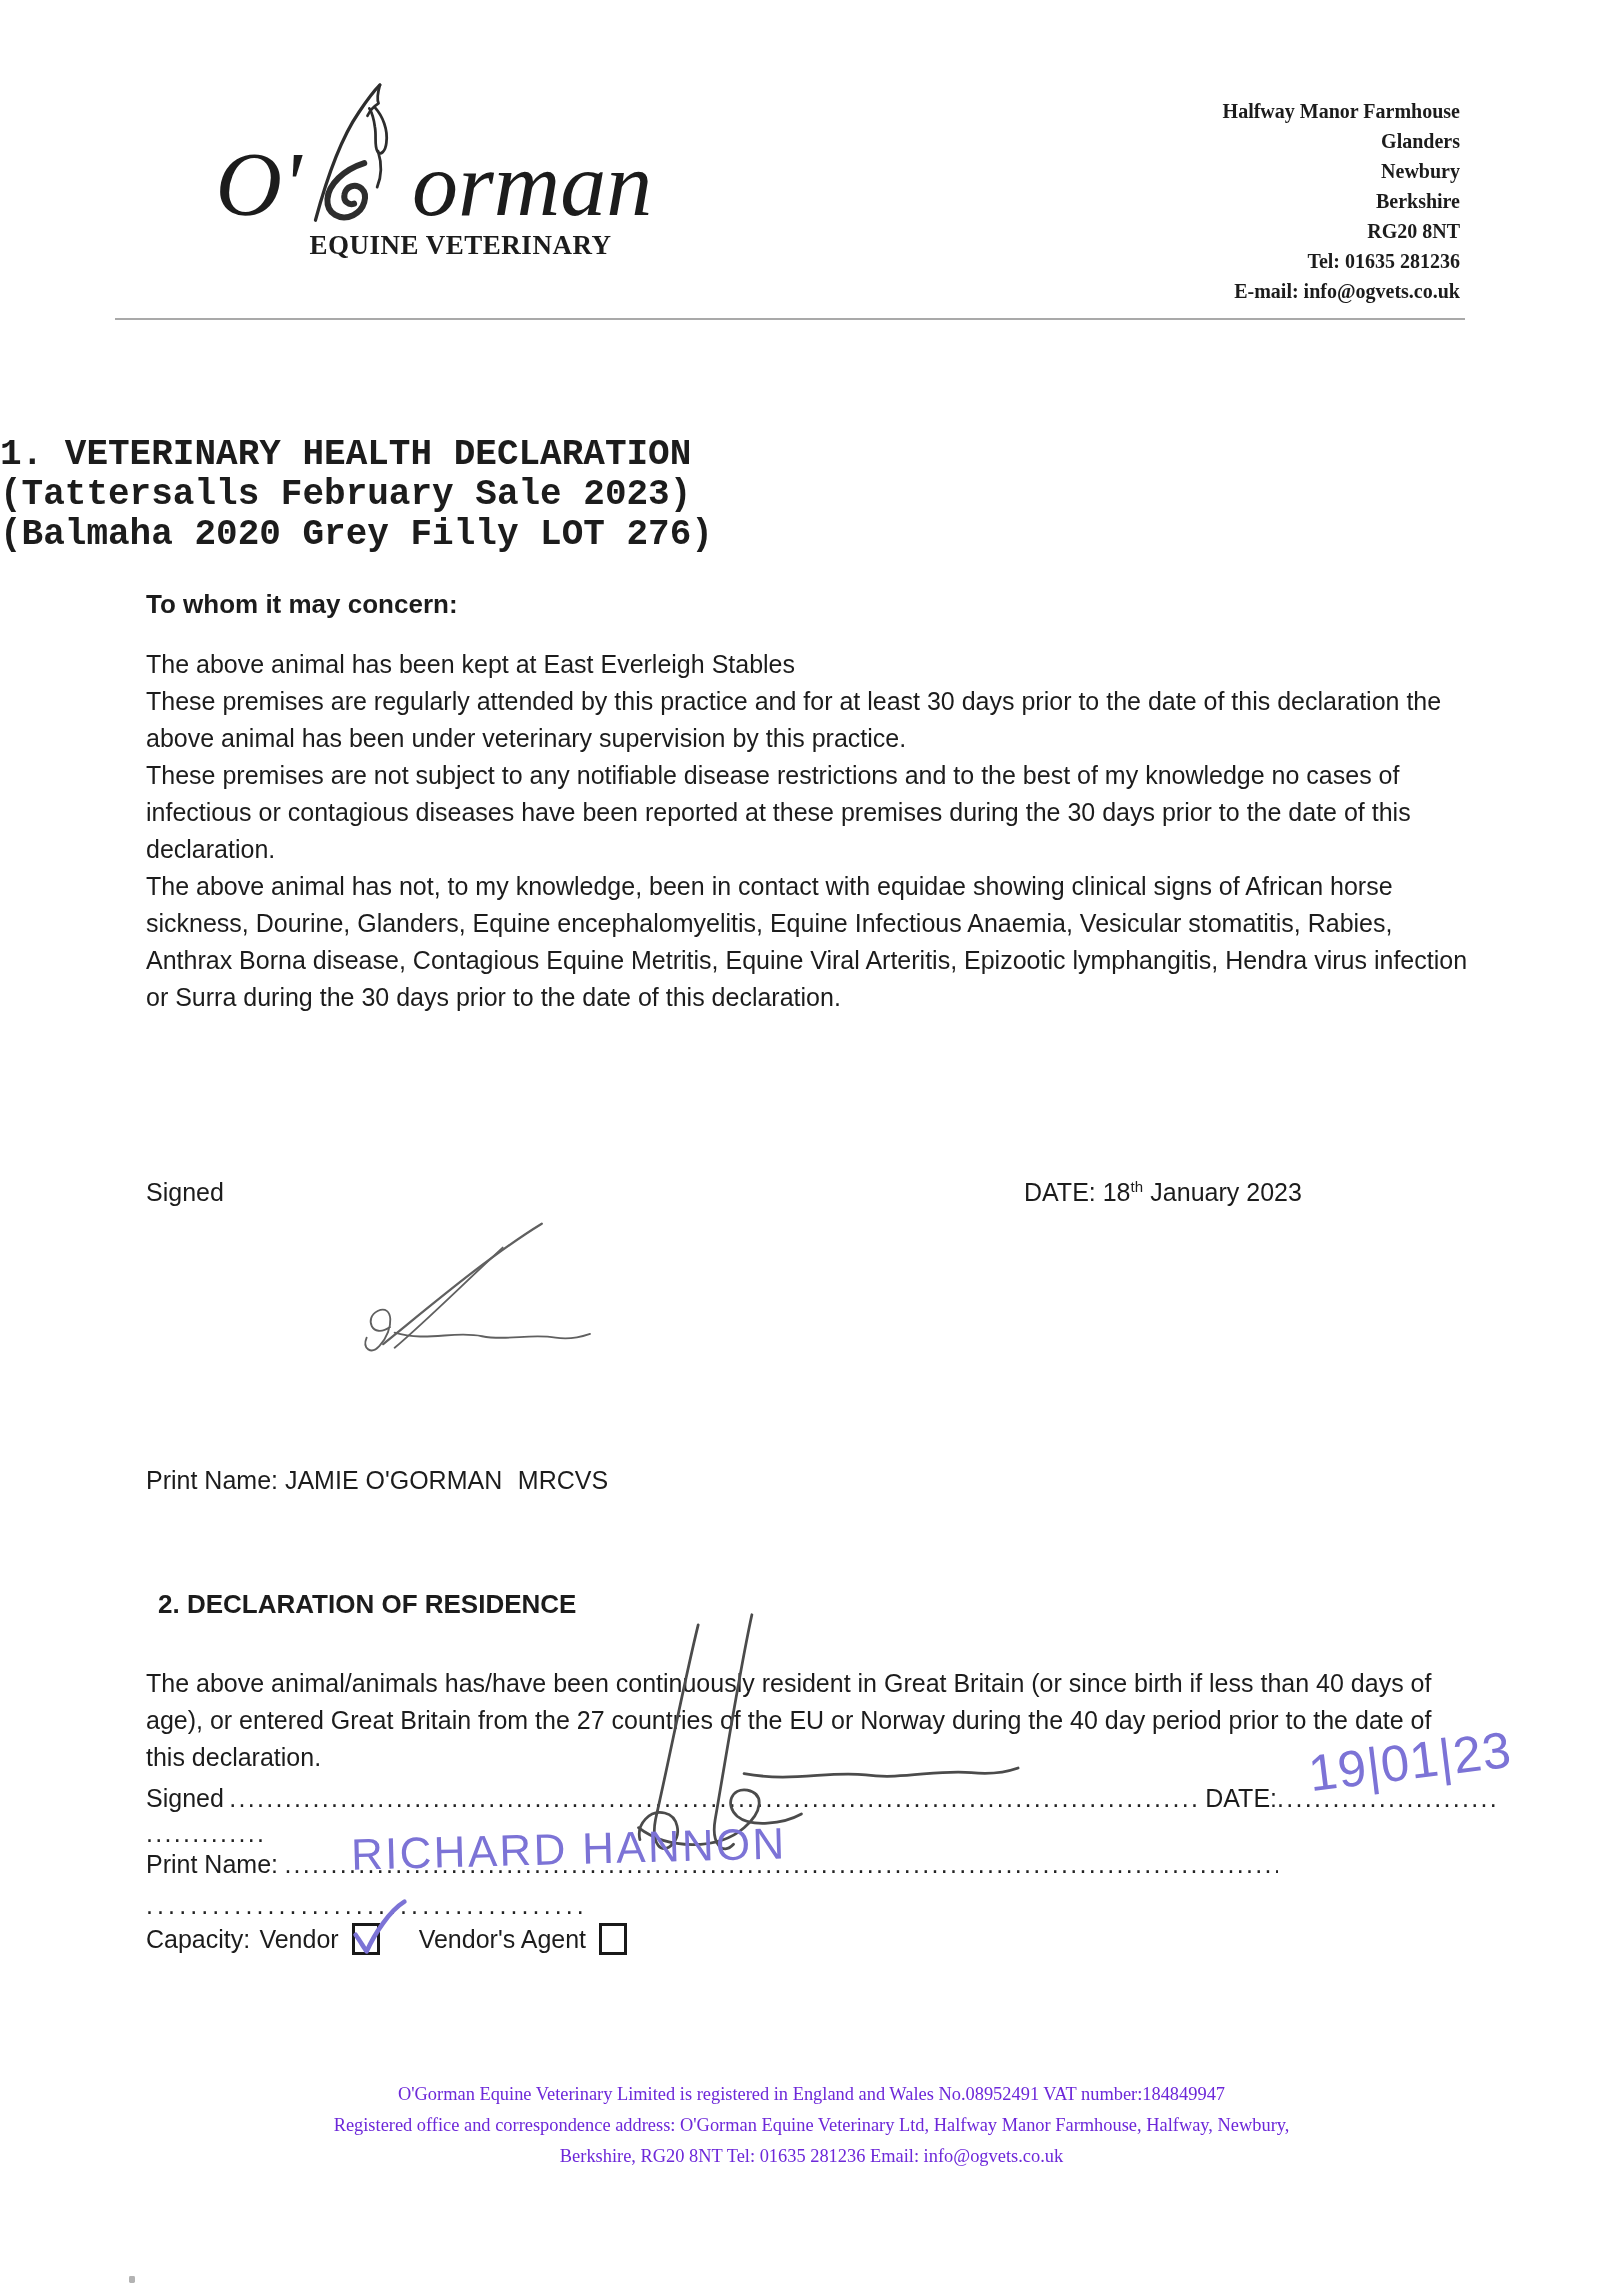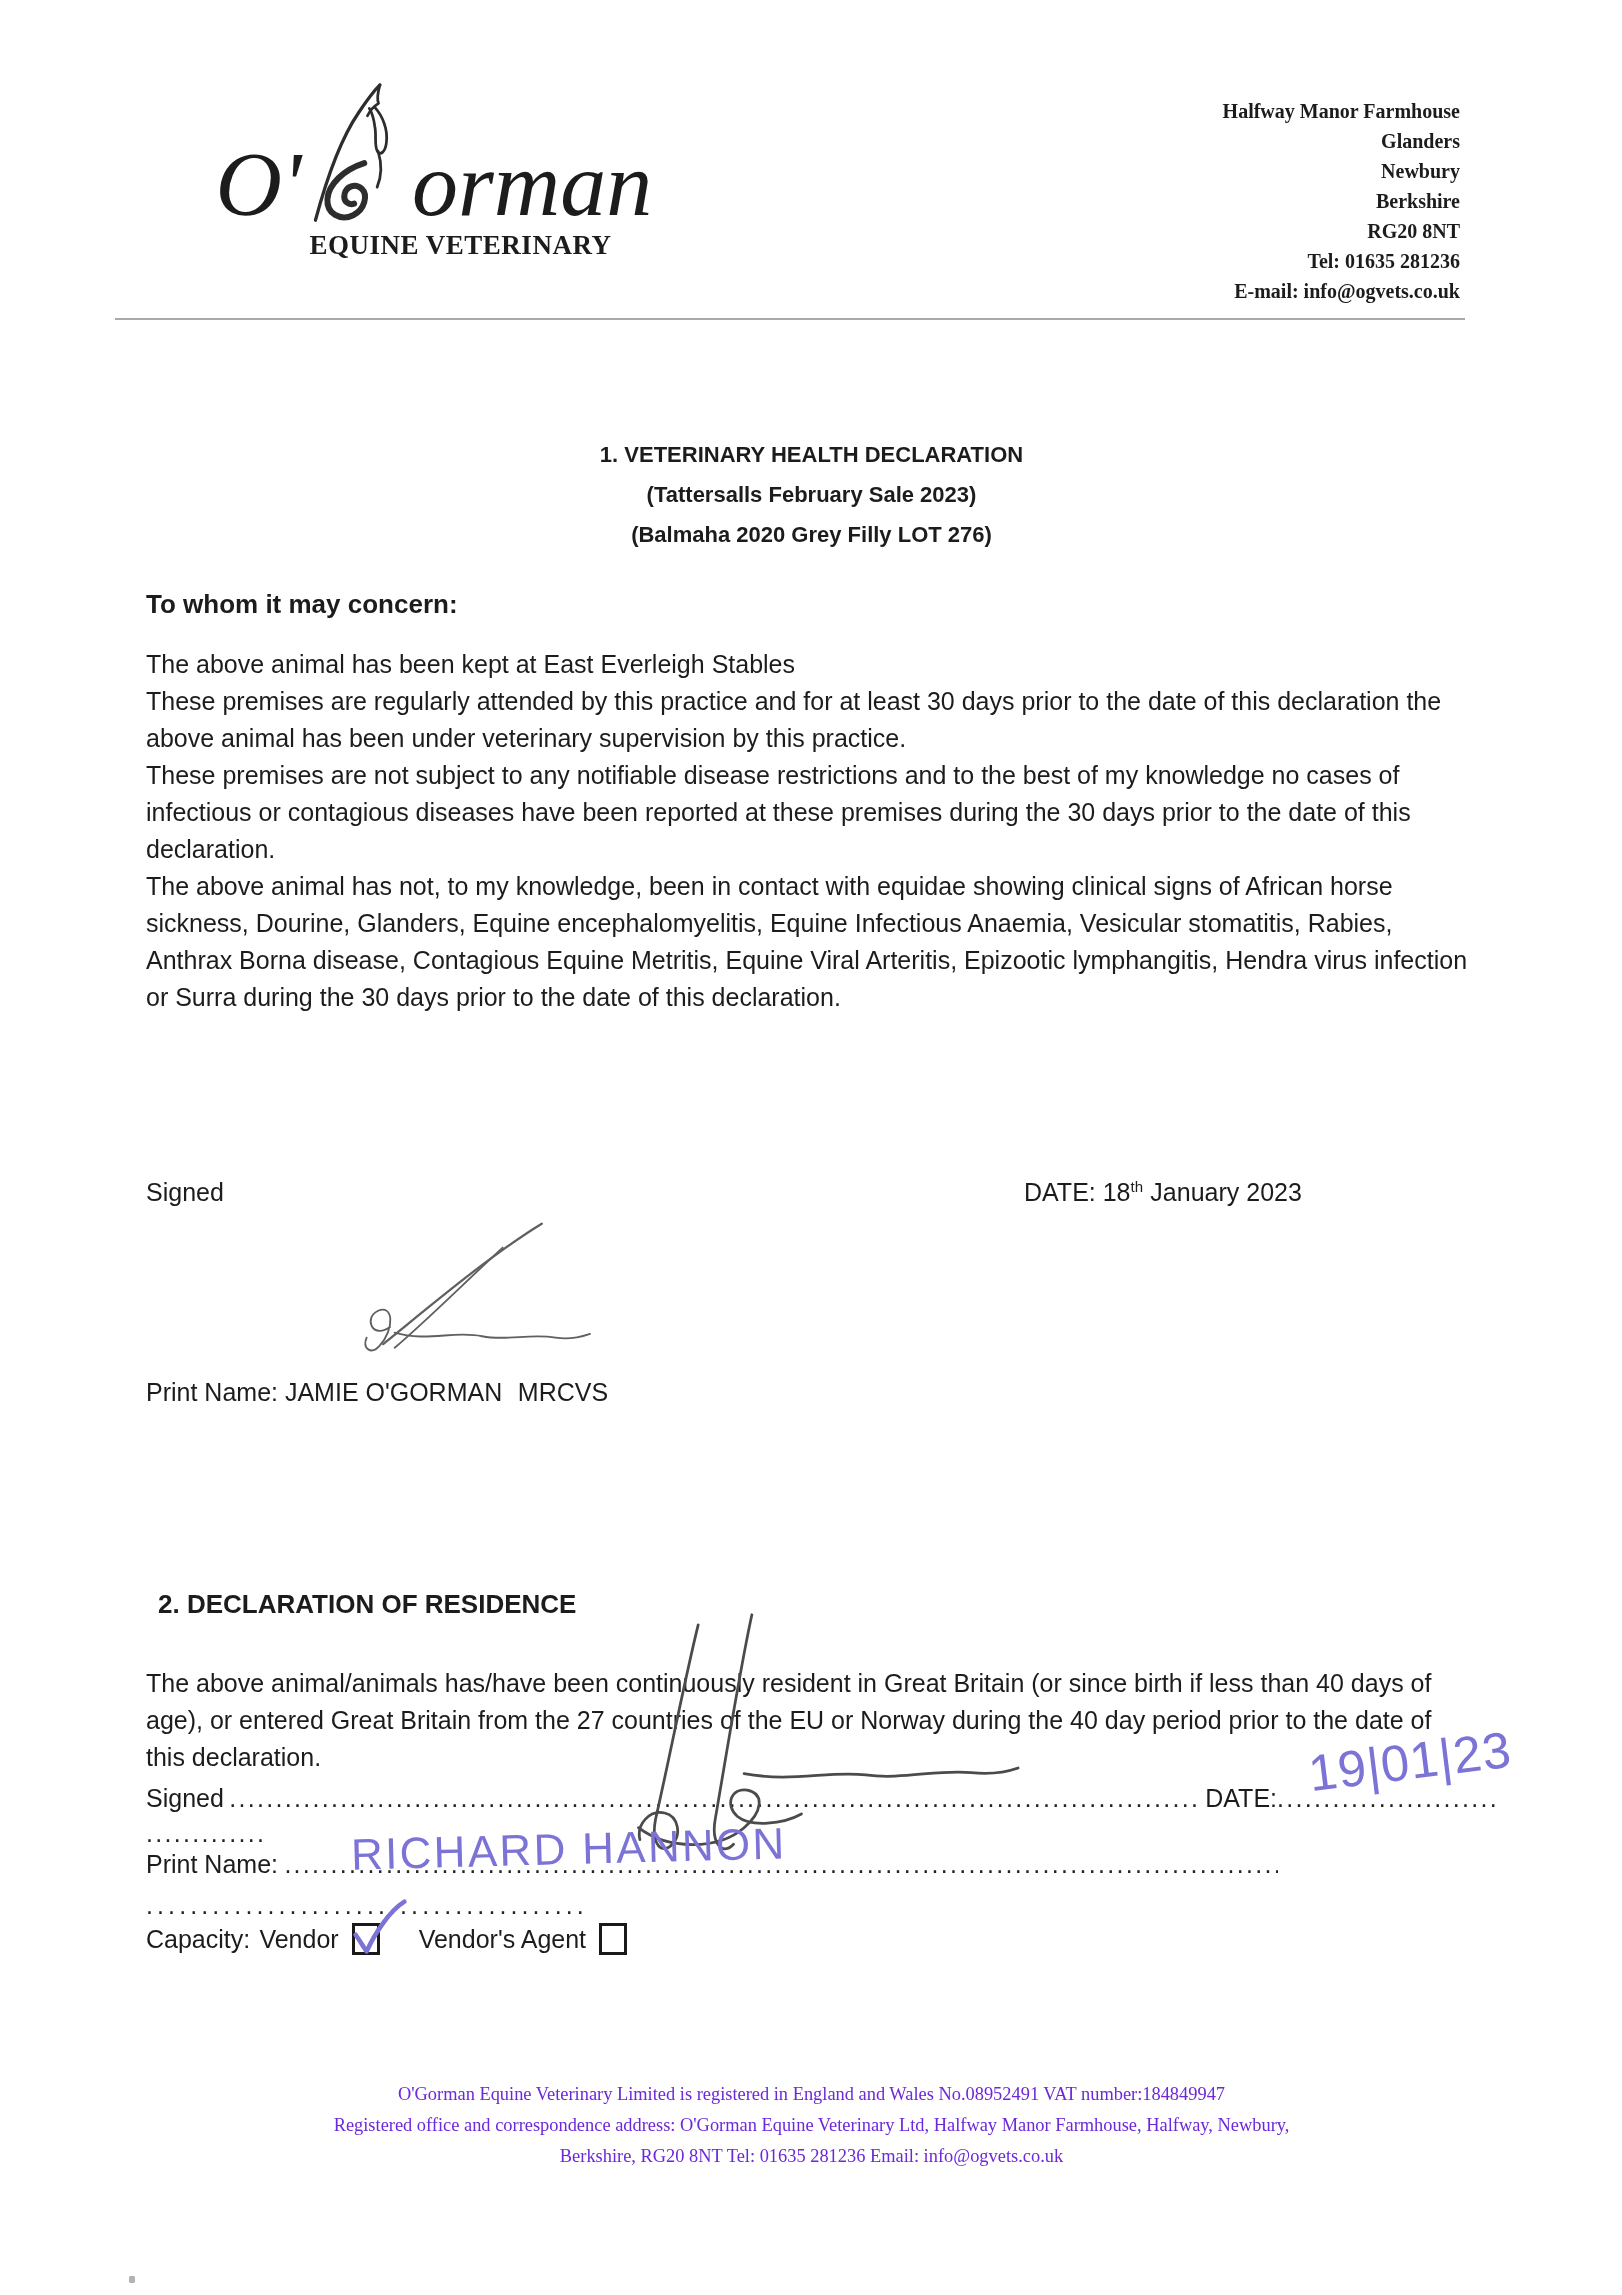--- a/index.html
+++ b/index.html
@@ -12,30 +12,30 @@
   .logo{position:absolute;left:197px;top:76px;width:496px;height:197px;}
   .logo-o{position:absolute;left:18.4px;top:62px;font-family:"Liberation Serif",serif;font-style:italic;font-size:92px;line-height:1;}
   .logo-horse{position:absolute;left:112px;top:5.5px;width:99px;height:143px;}
   .logo-orman{position:absolute;left:215px;top:62px;font-family:"Liberation Serif",serif;font-style:italic;font-size:92px;line-height:1;}
   .logo-sub{position:absolute;left:105px;top:156px;width:317px;text-align:center;
     font-family:"Liberation Serif",serif;font-weight:700;font-size:27px;line-height:1;letter-spacing:0.5px;white-space:nowrap;}
   .address{position:absolute;top:96px;right:163px;text-align:right;
     font-family:"Liberation Serif",serif;font-weight:700;font-size:20px;line-height:30px;}
   .divider{position:absolute;left:115px;top:318px;width:1350px;height:1.8px;background:#a9a9a9;}
   
-  .title{position:absolute;left:0;top:435px;width:100%;text-align:center;font-weight:700;font-size:22px;line-height:40px;}
+  .title{position:absolute;left:0;top:435px;width:100%;font-weight:700;font-size:36px;line-height:40px;font-family:Liberation Mono, monospace;}
   .salutation{position:absolute;left:146px;top:589px;font-weight:700;font-size:26px;}
   .body1{position:absolute;left:146px;top:646px;width:1331px;font-size:25px;line-height:37px;}
   .body1 p{margin:0;}
   .signed-row1{position:absolute;left:146px;top:1178px;width:1359px;font-size:25px;}
   .date1{position:absolute;left:878px;top:0;white-space:nowrap;}
   .date1 sup{font-size:60%;vertical-align:super;}
   .date-rest{margin-left:7.3px;}
   .sig1{position:absolute;left:351px;top:1219px;width:262px;height:138px;}
-  .printname1{position:absolute;left:146px;top:1378px;font-size:25px;white-space:nowrap;}
+  .printname1{position:absolute;left:146px;top:1466px;font-size:25px;white-space:nowrap;}
   .pn-suffix{margin-left:15.6px;}
   
   .heading2{position:absolute;left:146px;top:1589px;font-weight:700;font-size:26px;margin-left:12px;}
   .body2{position:absolute;left:146px;top:1665px;width:1331px;font-size:25px;line-height:37px;margin:0;}
   .dots{overflow:hidden;white-space:nowrap;letter-spacing:2.3px;color:#222;}
   .signed-row2{position:absolute;left:146px;top:1784px;width:1363px;font-size:25px;display:flex;align-items:baseline;}
   .signed-row2 .grow{flex:1;margin:0 5.5px;}
   .signed-row2 .tail{width:232px;}
   .hand-date{position:absolute;left:1308px;top:1736px;font-size:51px;line-height:1;
     transform:rotate(-7deg);letter-spacing:0.9px;white-space:nowrap;}

